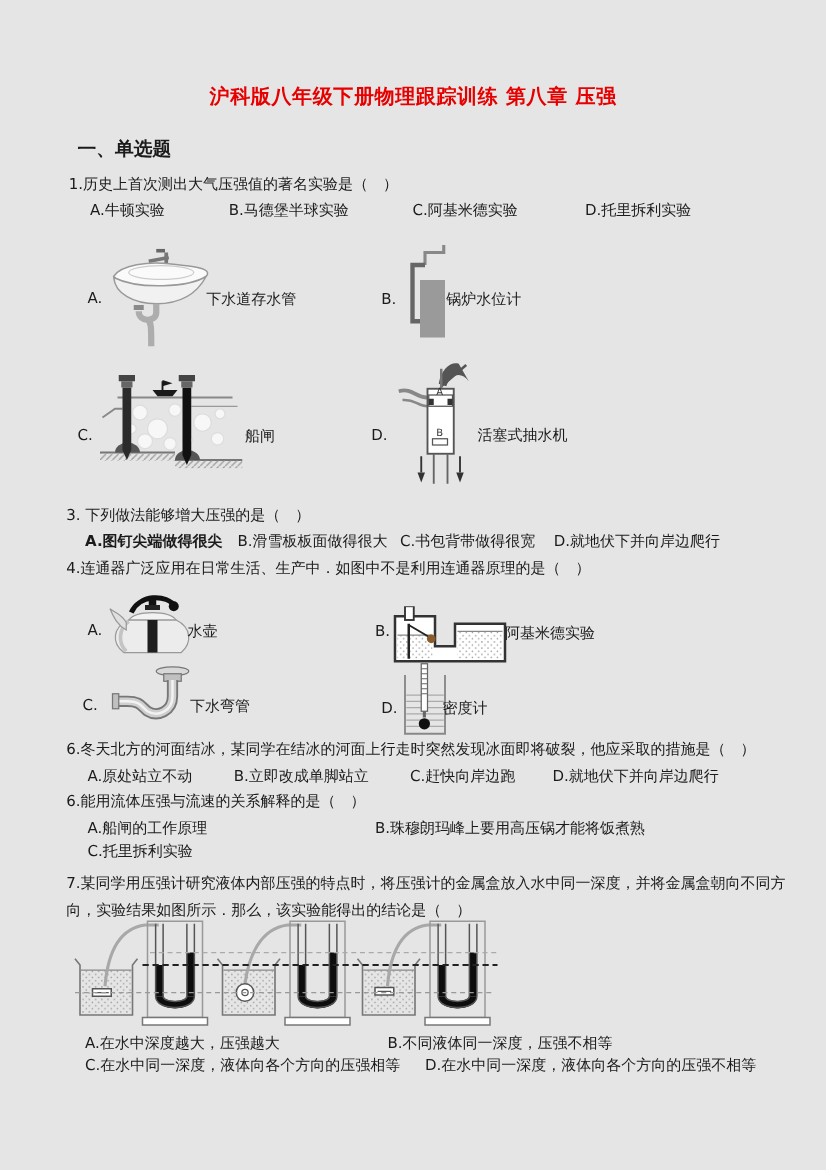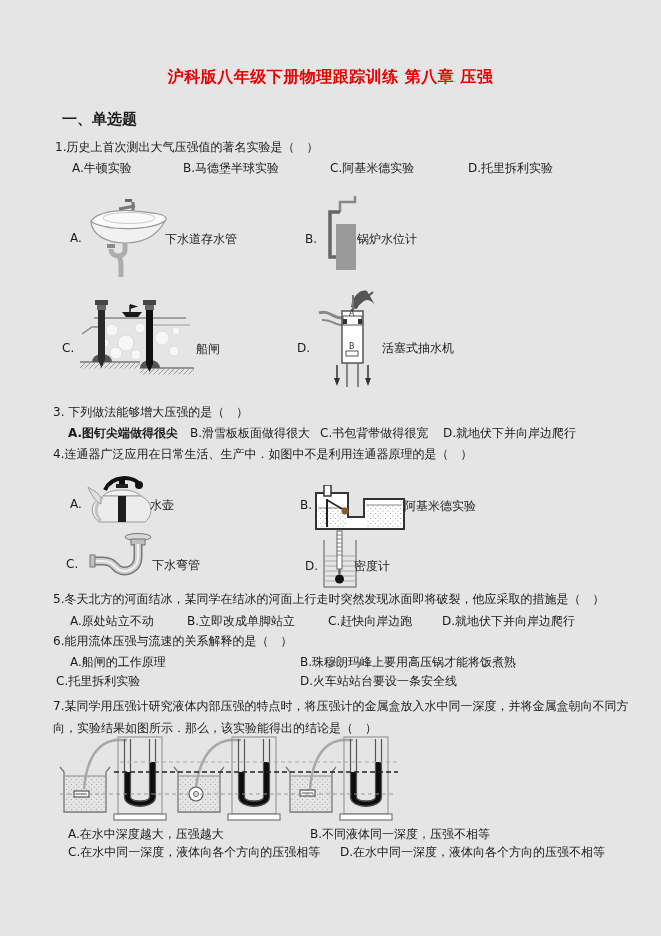--- a/index.html
+++ b/index.html
@@ -185,31 +185,30 @@
       <line x1="19" y1="13" x2="24" y2="13"></line>
         <line x1="19" y1="17" x2="24" y2="17"></line>
       <line x1="19" y1="21" x2="24" y2="21"></line>
         <line x1="19" y1="25" x2="24" y2="25"></line>
     </g>
     <line x1="21.5" y1="39" x2="21.5" y2="44" stroke="#666" stroke-width="2.5"></line>
     <circle cx="21.5" cy="49" r="4.5" fill="#111"></circle>
   </svg>
   <div class="t" style="left:354px;top:558px;">密度计</div>
 
-  <div class="t" style="left:53px;top:591px;">5.冬天北方的河面结冰，某同学在结冰的河面上行走时突然发现冰面即将破裂，他应采取的措施是（　）</div>
+  <div class="t" style="left:53px;top:591px;">6.冬天北方的河面结冰，某同学在结冰的河面上行走时突然发现冰面即将破裂，他应采取的措施是（　）</div>
   <div class="t" style="left:70px;top:613px;">A.原处站立不动</div>
   <div class="t" style="left:187px;top:613px;">B.立即改成单脚站立</div>
   <div class="t" style="left:328px;top:613px;">C.赶快向岸边跑</div>
   <div class="t" style="left:442px;top:613px;">D.就地伏下并向岸边爬行</div>
 
   <div class="t" style="left:53px;top:633px;">6.能用流体压强与流速的关系解释的是（　）</div>
   <div class="t" style="left:70px;top:654px;">A.船闸的工作原理</div>
   <div class="t" style="left:300px;top:654px;">B.珠穆朗玛峰上要用高压锅才能将饭煮熟</div>
-  <div class="t" style="left:56px;top:673px;">C.托里拆利实验</div>
-  <div class="t" style="left:300px;top:673px;">D.火车站站台要设一条安全线</div>
+  <div class="t" style="left:70px;top:673px;">C.托里拆利实验</div>
 
   <div class="t wrap" style="left:53px;top:695px;width:596px;line-height:22px;">7.某同学用压强计研究液体内部压强的特点时，将压强计的金属盒放入水中同一深度，并将金属盒朝向不同方向，实验结果如图所示．那么，该实验能得出的结论是（　）</div>
 
   <svg class="fig" style="left:58px;top:731px;" width="342" height="102" viewBox="0 0 342 102">
     <defs>
       <pattern id="dots" width="5" height="5" patternUnits="userSpaceOnUse">
         <circle cx="1" cy="1" r="0.6" fill="#999"></circle>
           <circle cx="3.5" cy="3.5" r="0.6" fill="#999"></circle>
       </pattern>
     </defs>

